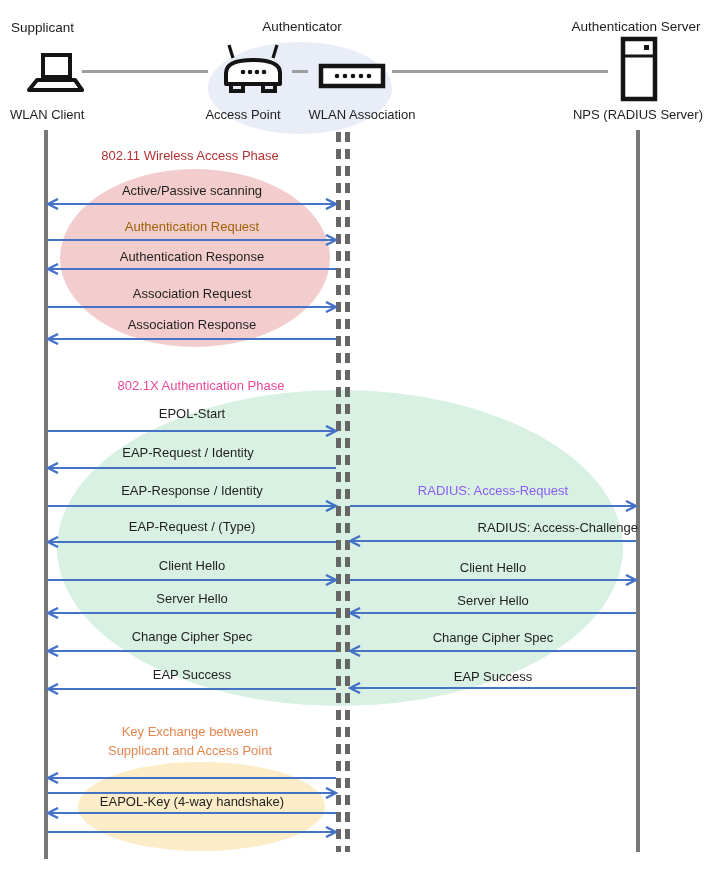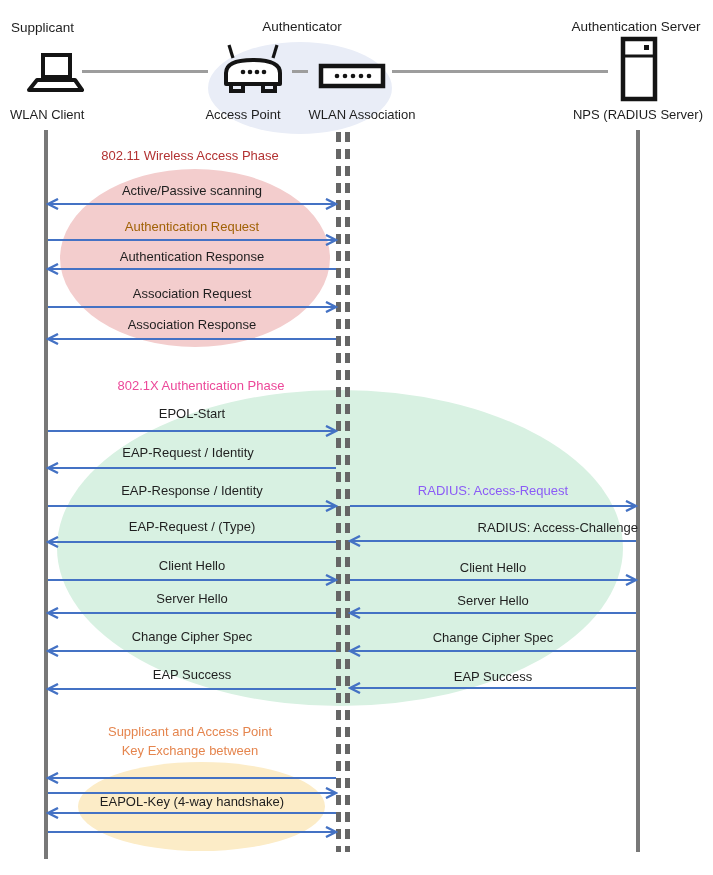--- a/index.html
+++ b/index.html
@@ -203,18 +203,18 @@
     </div>
 
   <div id="titles-layer">
       <div class="phase-title" style="left: 30px; top: 146px; width: 320px; color: rgb(178, 50, 50);">
         <div>802.11 Wireless Access Phase</div>
       </div>
       <div class="phase-title" style="left: 41px; top: 376px; width: 320px; color: #ec4899;">
         <div>802.1X Authentication Phase</div>
       </div>
       <div class="phase-title" style="left: 30px; top: 722px; width: 320px; color: rgb(229, 133, 78);">
+        <div>Key Exchange between</div>
         <div>Supplicant and Access Point</div>
-        <div>Key Exchange between</div>
       </div>
     </div>
 
 </div>
 
 </body></html>

